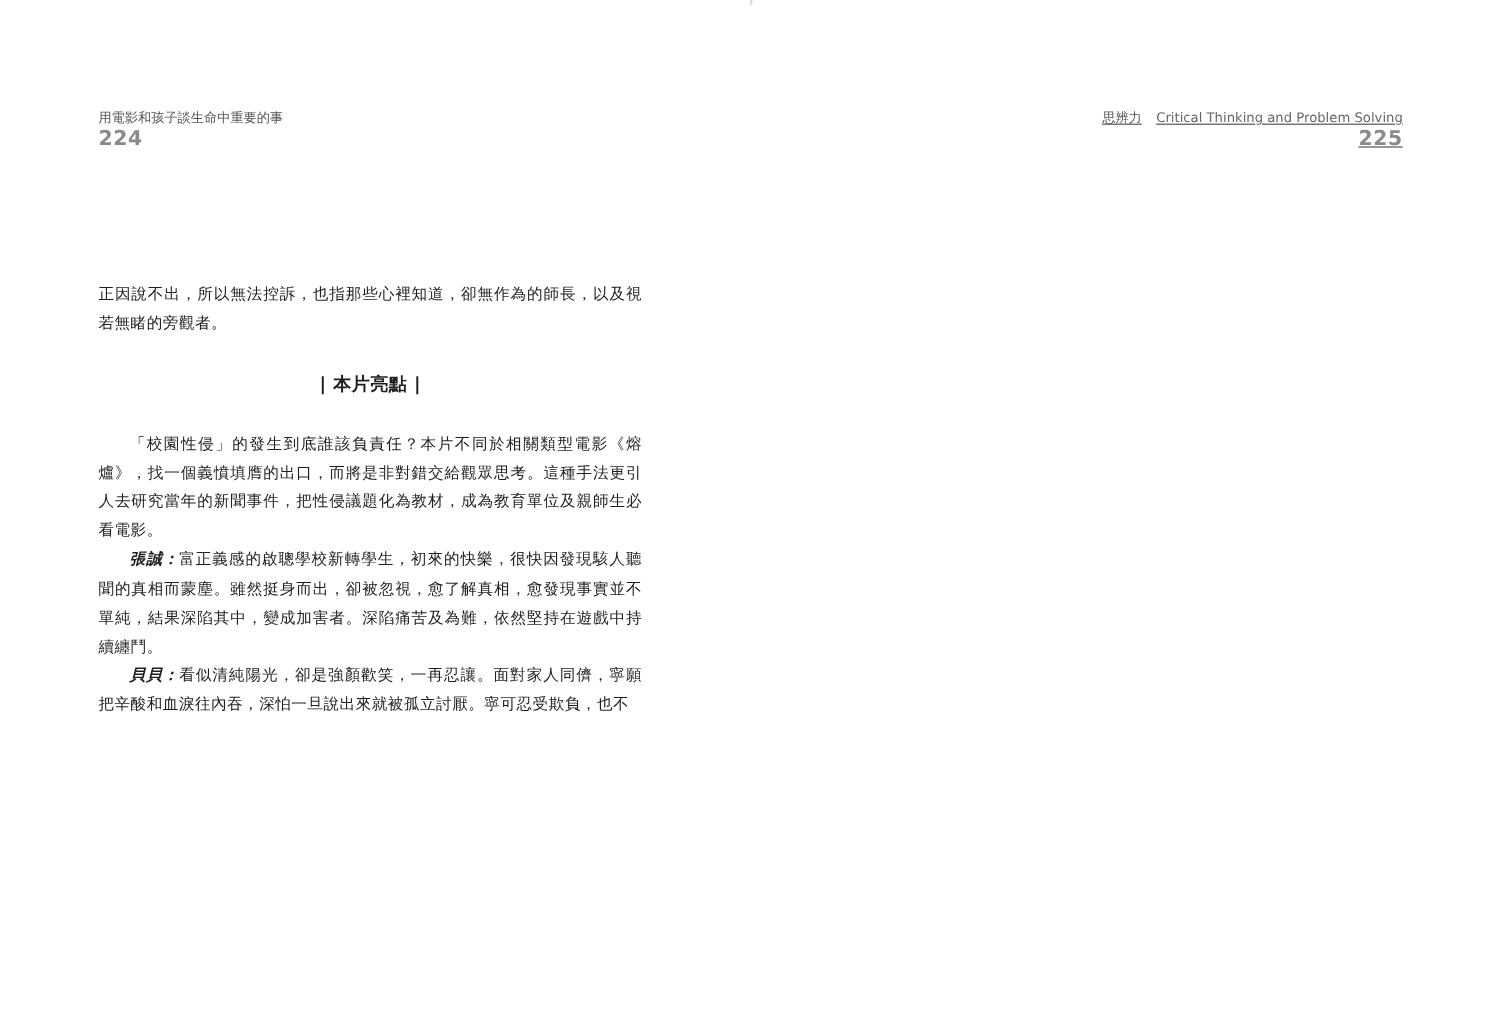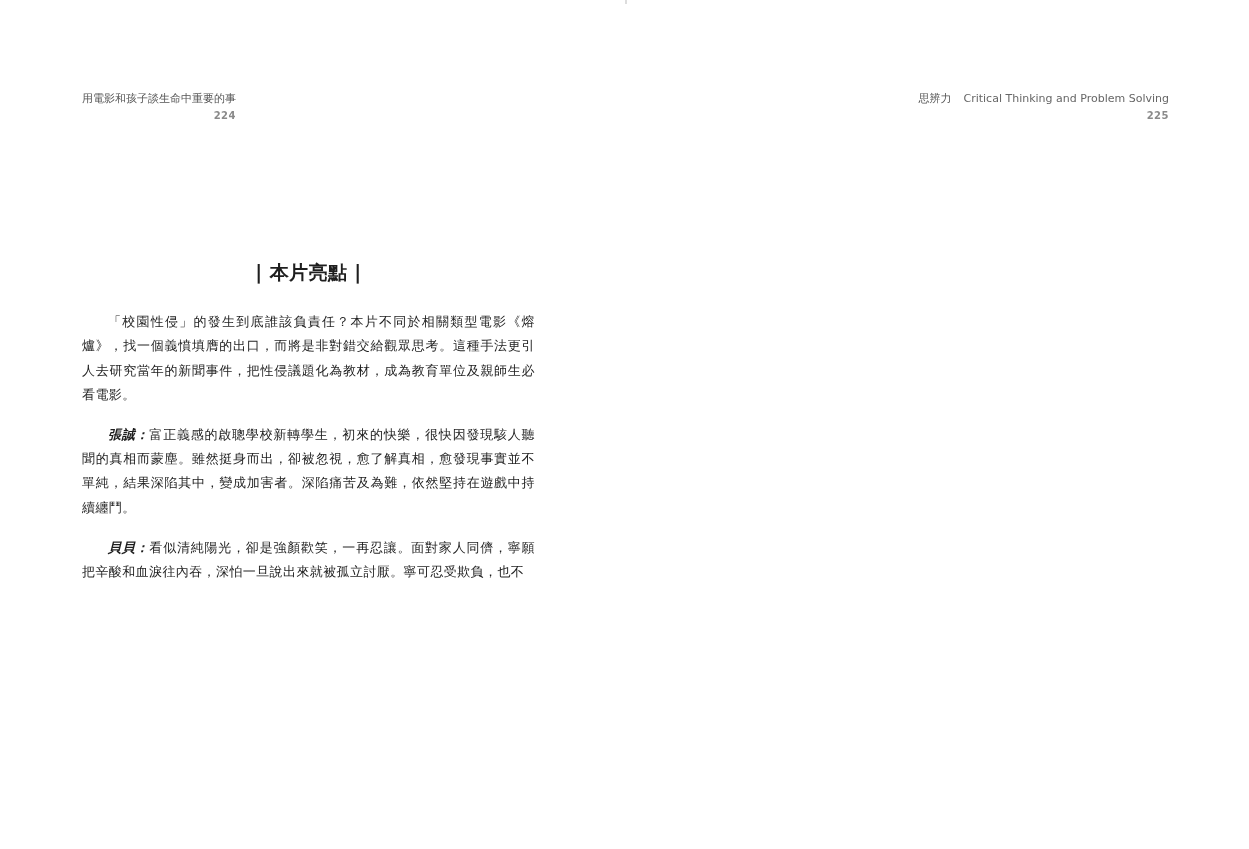--- a/index.html
+++ b/index.html
@@ -2,44 +2,45 @@
 <html><head>
 <meta charset="utf-8">
 <style>
   html, body { margin:0; padding:0; background:#ffffff; }
   body { width:1249px; height:849px; position:relative; overflow:hidden;
          font-family:"DejaVu Sans", "Liberation Sans", sans-serif; color:#1e1e1e; }
   .page { position:absolute; top:12px; height:849px; }
   .page-left { left:0; width:624px; }
   .page-right { left:625px; width:624px; }
   .running-head { position:absolute; top:80px; font-size:11px; color:#555; line-height:14px; }
-  .running-head .num { font-size:10px; font-weight:bold; color:#8a8a8a; margin-top:3px; letter-spacing:0.5px;text-align:right; }
+  .running-head .num { font-size:17px; font-weight:bold; color:#8a8a8a; margin-top:3px; letter-spacing:0.5px; }
   .page-left .running-head { left:82px; text-align:left; }
-  .page-right .running-head { right:80px; text-align:right; }
+  .page-right .running-head { right:80px; text-align:right;text-decoration:underline; }
   .running-head .en { margin-left:12px; color:#666; }
   .body { position:absolute; top:222px; font-size:13px; line-height:24.2px; letter-spacing:0.4px; text-align:justify; }
   .page-left .body { left:82px; width:453px; }
   p { margin:0; }
-  p.indent { text-indent:2em;margin-top:16px; }
-  .section-title { text-align:center; font-weight:bold; font-size:19px; margin:26px 0 26px 0; }
+  p.indent { text-indent:2em; }
+  .section-title { text-align:center; font-weight:bold; font-size:15px; margin:26px 0 26px 0; }
   .name { font-weight:bold;font-style:italic; }
   .top-mark { position:absolute; left:625px; top:0; width:2px; height:4px; background:#ddd; }
 </style>
 </head>
 <body>
 
 <div class="top-mark"></div>
 
 <div class="page page-left">
   <div class="running-head">
     <div>用電影和孩子談生命中重要的事</div>
     <div class="num">224</div>
   </div>
 
   <div class="body">
+    <p>正因說不出，所以無法控訴，也指那些心裡知道，卻無作為的師長，以及視若無睹的旁觀者。</p>
 
     <div class="section-title">| 本片亮點 |</div>
     <p class="indent">「校園性侵」的發生到底誰該負責任？本片不同於相關類型電影《熔爐》，找一個義憤填膺的出口，而將是非對錯交給觀眾思考。這種手法更引人去研究當年的新聞事件，把性侵議題化為教材，成為教育單位及親師生必看電影。</p>
 
     <p class="indent">
       <span class="name">張誠：</span><span>富正義感的啟聰學校新轉學生，初來的快樂，很快因發現駭人聽聞的真相而蒙塵。雖然挺身而出，卻被忽視，愈了解真相，愈發現事實並不單純，結果深陷其中，變成加害者。深陷痛苦及為難，依然堅持在遊戲中持續纏鬥。</span>
     </p>
     <p class="indent">
       <span class="name">貝貝：</span><span>看似清純陽光，卻是強顏歡笑，一再忍讓。面對家人同儕，寧願把辛酸和血淚往內吞，深怕一旦說出來就被孤立討厭。寧可忍受欺負，也不</span>
     </p>

